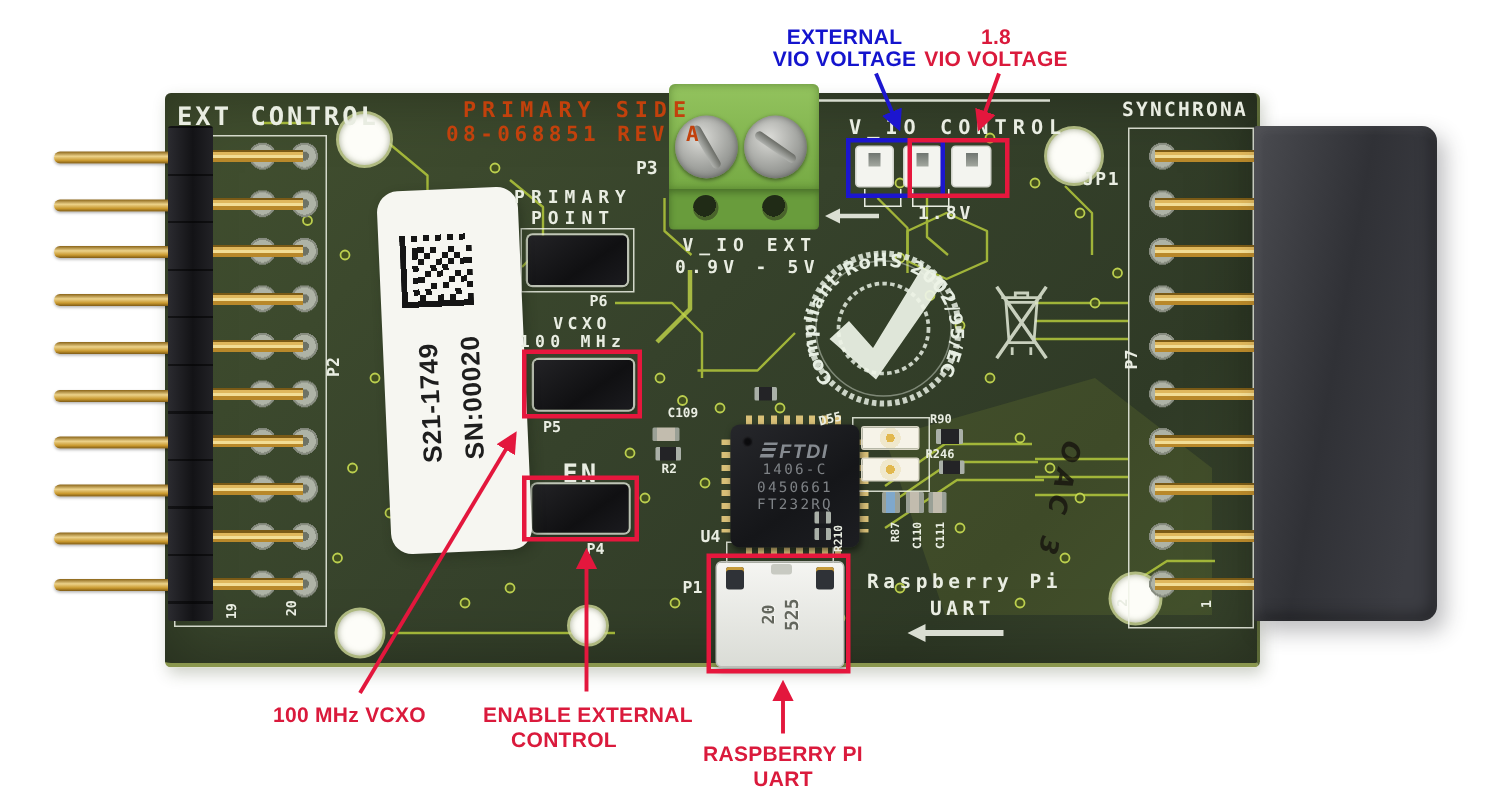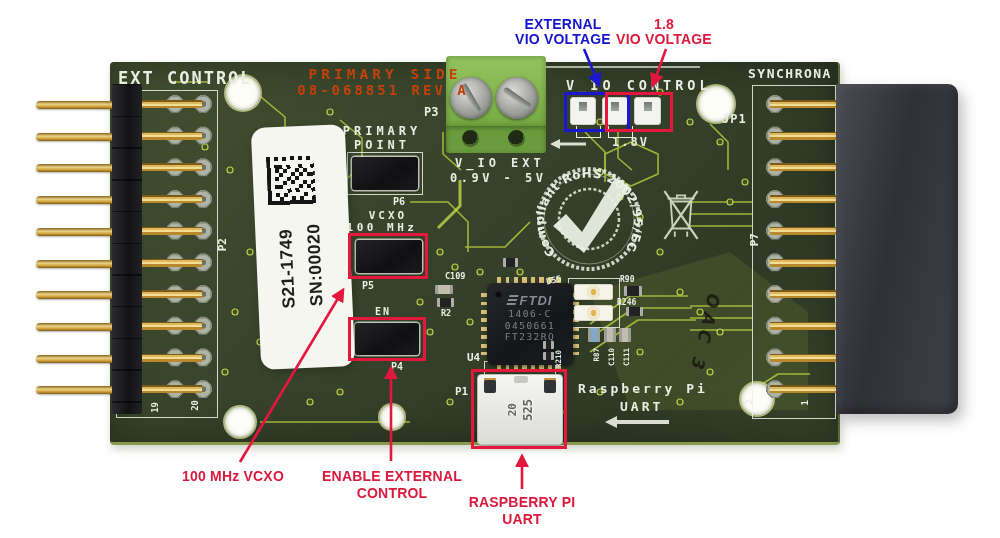--- a/index.html
+++ b/index.html
@@ -397,21 +397,21 @@
   <span class="s" style="left:455px; top:156px; font-size:12px; letter-spacing:4px;">V_IO EXT</span>
   <span class="s" style="left:450px; top:171px; font-size:12px; letter-spacing:3.5px;">0.9V - 5V</span>
   <span class="s ctr" style="left:382px; top:124px; font-size:12px; letter-spacing:4px;">PRIMARY</span>
   <span class="s ctr" style="left:382px; top:138px; font-size:12px; letter-spacing:4px;">POINT</span>
   <span class="s" style="left:393px; top:196px; font-size:10px;">P6</span>
   <span class="s ctr" style="left:388px; top:209px; font-size:11px; letter-spacing:3px;">VCXO</span>
   <span class="s ctr" style="left:382px; top:221px; font-size:11px; letter-spacing:3.5px;">100 MHz</span>
   <span class="s" style="left:362px; top:280px; font-size:10px;">P5</span>
   <span class="s" style="left:445px; top:271px; font-size:8.5px;">C109</span>
   <span class="s" style="left:441px; top:308px; font-size:8.5px;">R2</span>
-  <span class="s" style="left:375px; top:306px; font-size:10px; letter-spacing:2px;">EN</span>
+  <span class="s" style="left:375px; top:306px; font-size:17px; letter-spacing:2px;">EN</span>
   <span class="s" style="left:391px; top:361px; font-size:10px;">P4</span>
   <span class="s" style="left:467px; top:351px; font-size:11px;">U4</span>
   <span class="s" style="left:455px; top:385px; font-size:11px;">P1</span>
   <span class="s" style="left:578px; top:381px; font-size:13px; letter-spacing:3px;">Raspberry Pi</span>
   <span class="s" style="left:620px; top:399px; font-size:13px; letter-spacing:3px;">UART</span>
   <span class="s" style="left:546px; top:275px; font-size:8.5px; transform:rotate(-14deg);">D55</span>
   <span class="s" style="left:620px; top:275px; font-size:8px;">R90</span>
   <span class="s" style="left:617px; top:298px; font-size:8px;">R246</span>
   <span class="s vert" style="left:592px; top:348px; font-size:7.5px;">R87</span>
   <span class="s vert" style="left:607px; top:348px; font-size:7.5px;">C110</span>
@@ -447,17 +447,17 @@
     <line x1="391" y1="461" x2="391" y2="368" stroke="#e3173d" stroke-width="2.6" marker-end="url(#ah-red)"></line>
     <line x1="522" y1="489" x2="522" y2="456" stroke="#e3173d" stroke-width="2.6" marker-end="url(#ah-red)"></line>
   </svg>
 
   <div class="ann blue" style="left:563px; top:16px;">EXTERNAL</div>
   <div class="ann blue" style="left:563px; top:31px;">VIO VOLTAGE</div>
   <div class="ann red" style="left:664px; top:16px;">1.8</div>
   <div class="ann red" style="left:664px; top:31px;">VIO VOLTAGE</div>
   <div class="ann red" style="left:233px; top:468px;">100 MHz VCXO</div>
   <div class="ann red" style="left:392px; top:468px;">ENABLE EXTERNAL</div>
-  <div class="ann red" style="left:392px; top:485px;">CONTROL</div>
+  <div class="ann red" style="left:376px; top:485px;">CONTROL</div>
   <div class="ann red" style="left:522px; top:494px;">RASPBERRY PI</div>
   <div class="ann red" style="left:522px; top:511px;">UART</div>
 
 </div>
 
 </body></html>

